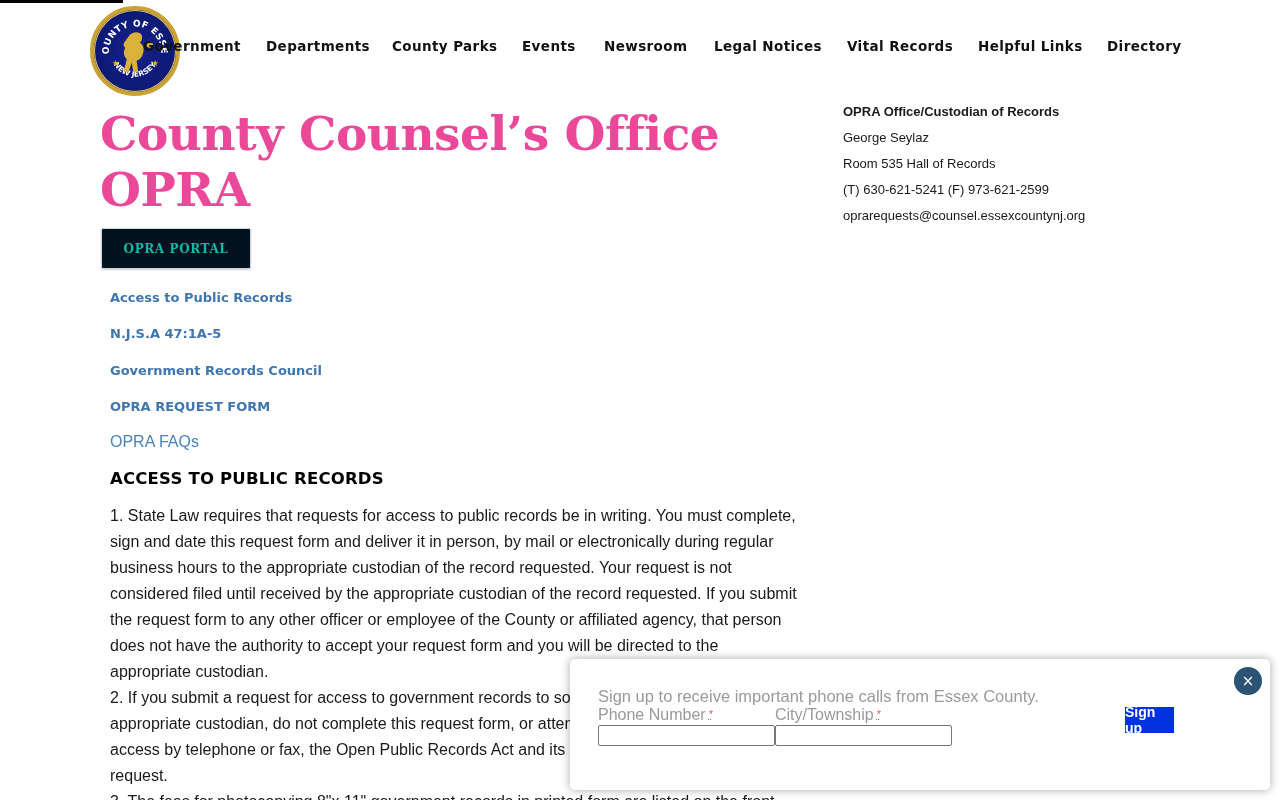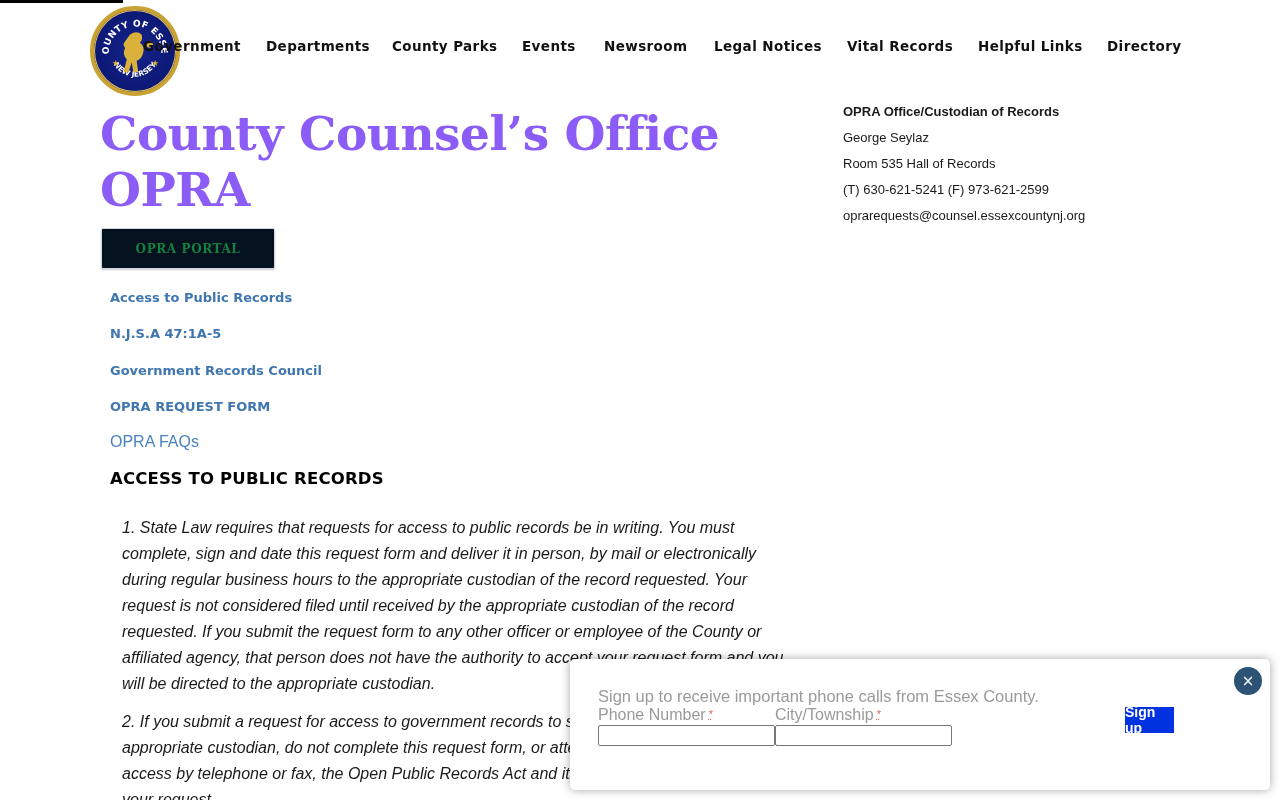--- a/index.html
+++ b/index.html
@@ -11,37 +11,37 @@
   .logo { position: absolute; left: 90px; top: 6px; width: 90px; height: 90px; border-radius: 50%;
           background: radial-gradient(circle, #16238a 0%, #0d1a78 60%, #0a1466 100%);
           border: 4px solid #c9a233; box-shadow: 0 0 0 1px #e0c46a inset; z-index: 1; }
   .logo svg { width: 100%; height: 100%; display: block; }
 
   .nav { position: absolute; top: 38px; left: 0; width: 1040px; height: 22px; z-index: 2; }
   .nav-item { position: absolute; top: 0; font-family: "DejaVu Sans", sans-serif; font-weight: bold;
               font-size: 13.5px; letter-spacing: 0.4px; color: #111; white-space: nowrap; cursor: pointer; }
 
   .title { position: absolute; left: 100px; top: 106px; font-family: "DejaVu Serif", serif; font-weight: bold;
-           font-size: 47px; line-height: 56px; color: #8b5cf6; letter-spacing: -0.5px; }
+           font-size: 47px; line-height: 56px; color: #ec4899; letter-spacing: -0.5px; }
 
-  .portal-btn { position: absolute; left: 101px; top: 228px; width: 174px; height: 41px; background: #04111f;
-                border: 1px solid #cfd6dd; border-radius: 2px; color: #15803d; font-family: "DejaVu Serif", serif;
+  .portal-btn { position: absolute; left: 101px; top: 228px; width: 150px; height: 41px; background: #04111f;
+                border: 1px solid #cfd6dd; border-radius: 2px; color: #14b8a6; font-family: "DejaVu Serif", serif;
                 font-weight: bold; font-size: 12px; letter-spacing: 0.6px; display: flex; align-items: center;
                 justify-content: center; box-shadow: 0 1px 2px rgba(0,0,0,0.2); cursor: pointer; }
 
   .link { position: absolute; left: 110px; font-family: "DejaVu Sans", sans-serif; font-weight: bold;
           font-size: 13px; color: #3f76b0; cursor: pointer; white-space: nowrap; }
   .link.plain { font-weight: normal; font-family: "Liberation Sans", sans-serif; font-size: 16px; color: #4a82bd; }
 
   .section-heading { position: absolute; left: 110px; top: 469px; font-family: "DejaVu Sans", sans-serif;
                      font-weight: bold; font-size: 16.5px; color: #000; letter-spacing: 0.2px; }
 
   .body-text { position: absolute; left: 110px; top: 503px; width: 690px; font-family: "Liberation Sans", sans-serif;
                font-size: 16px; line-height: 26px; color: #1a1a1a; }
-  .body-text p { margin: 12px; font-style: italic; }
+  .body-text p { margin: 0; }
 
   .sidebar { position: absolute; left: 843px; top: 99px; font-family: "Liberation Sans", sans-serif; font-size: 13px;
              line-height: 26px; color: #1a1a1a; }
   .sidebar .heading { font-weight: bold; }
 
   .popup { position: absolute; left: 570px; top: 659px; width: 700px; height: 131px; background: #fff;
            border-radius: 5px; box-shadow: 0 0 10px rgba(0,0,0,0.35); z-index: 5; }
   .popup-msg { position: absolute; left: 28px; top: 28px; font-family: "Liberation Sans", sans-serif; font-size: 16.5px;
                color: #9a9a9a; white-space: nowrap; }
   .field-label { position: absolute; top: 47px; font-family: "Liberation Sans", sans-serif; font-size: 16px; color: #9a9a9a; white-space: nowrap; }

